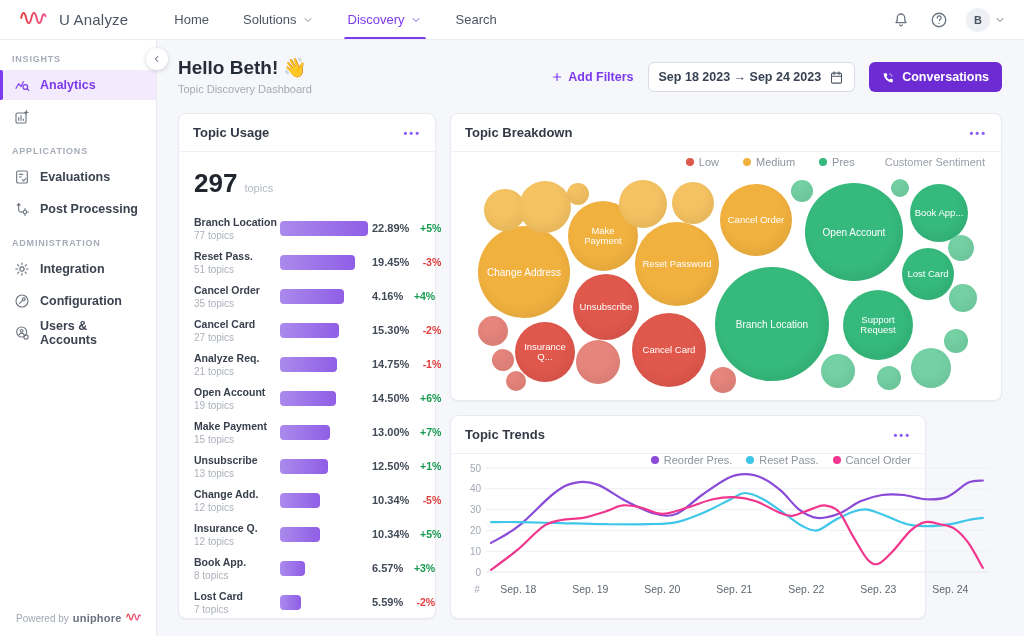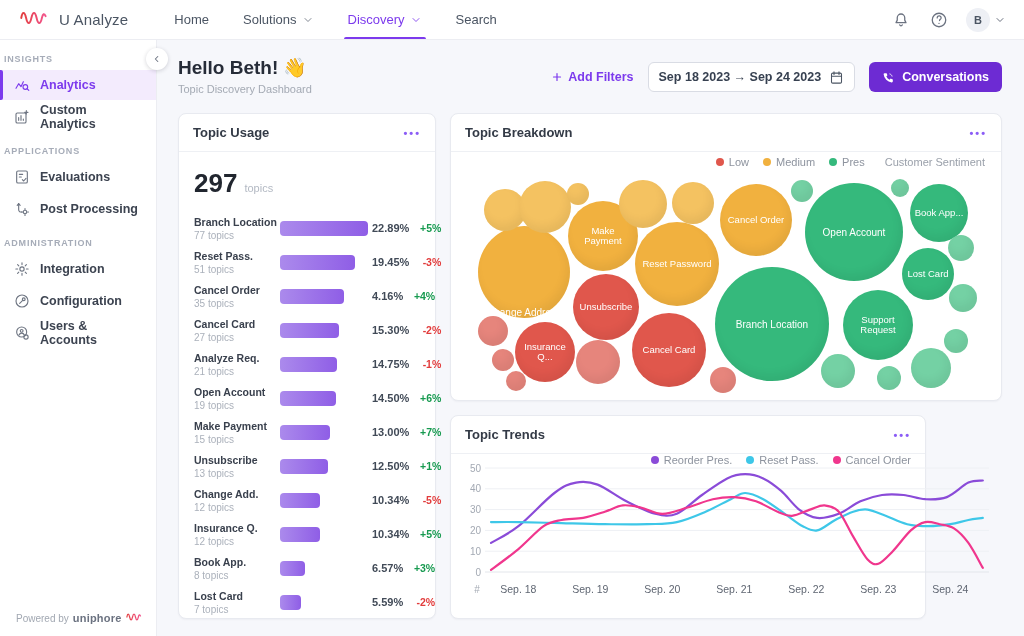--- a/index.html
+++ b/index.html
@@ -18,21 +18,21 @@
   .nav-item.active::after { content:""; position:absolute; left:-4px; right:-4px; bottom:0; height:2px; background:#7c3aed; border-radius:2px 2px 0 0; }
   .top-actions { margin-left:auto; display:flex; align-items:center; gap:16px; }
   .icon-btn { width:22px; height:22px; display:flex; align-items:center; justify-content:center; cursor:pointer; }
   .icon-btn svg { width:18px; height:18px; stroke:#6b7280; }
   .avatar-group { display:flex; align-items:center; gap:4px; cursor:pointer; }
   .avatar { width:24px; height:24px; border-radius:50%; background:#eef0f5; color:#4b5563; font-size:11px; font-weight:bold; display:flex; align-items:center; justify-content:center; }
   .avatar-group svg { width:12px; height:12px; stroke:#6b7280; }
 
   
   .sidebar { position:absolute; top:40px; left:0; width:157px; bottom:0; background:#fff; border-right:1px solid #ecedf2; z-index:10; }
-  .side-section-label { font-size:9px; letter-spacing:.8px; color:#a6acb8; font-weight:bold; margin:14px 4px 6px; }
+  .side-section-label { font-size:9px; letter-spacing:.8px; color:#a6acb8; font-weight:bold; margin:14px 12px 6px; }
   .side-item { display:flex; align-items:center; gap:10px; height:30px; padding:0 14px; font-size:12.5px; color:#3c4350; font-weight:bold; cursor:pointer; position:relative; margin:2px 0; }
   .side-item svg { width:16px; height:16px; stroke:#6f7683; flex:0 0 auto; }
   .side-item.active { background:#f3ebfd; color:#7c3aed; }
   .side-item.active::before { content:""; position:absolute; left:0; top:0; bottom:0; width:3px; background:#7c3aed; border-radius:0 2px 2px 0; }
   .side-item.active svg { stroke:#7c3aed; }
   .side-footer { position:absolute; left:16px; bottom:12px; font-size:10px; color:#a2a8b2; display:flex; align-items:center; gap:4px; }
   .side-footer b { color:#6b7280; font-weight:bold; font-size:11px; letter-spacing:.2px; }
   .collapse-btn { position:absolute; top:48px; left:146px; width:22px; height:22px; background:#fff; border-radius:50%; box-shadow:0 1px 4px rgba(20,24,40,.18); display:flex; align-items:center; justify-content:center; z-index:30; cursor:pointer; }
   .collapse-btn svg { width:10px; height:10px; stroke:#6b7280; }
 
@@ -68,21 +68,21 @@
   .tu-barwrap { width:92px; flex:0 0 auto; }
   .tu-bar { height:15px; border-radius:4px; background:linear-gradient(90deg,#ab8aec,#8f5ee6); }
   .tu-nums { flex:1; display:flex; align-items:center; justify-content:flex-end; gap:6px; }
   .tu-pct { font-size:11px; font-weight:bold; color:#414a57; }
   .tu-delta { font-size:10.5px; font-weight:bold; width:26px; text-align:right; }
   .tu-delta.up { color:#179a50; }
   .tu-delta.down { color:#e23c3c; }
 
   
   .breakdown-card { left:293px; top:73px; width:552px; height:288px; }
-  .bd-legend { position:absolute; top:42px; right:16px; display:flex; align-items:center; gap:14px; z-index:5; }
+  .bd-legend { position:absolute; top:42px; right:16px; display:flex; align-items:center; gap:24px; z-index:5; }
   .legend-item { display:flex; align-items:center; gap:5px; font-size:11px; color:#8d939e; cursor:pointer; }
   .legend-dot { width:8px; height:8px; border-radius:50%; }
   .legend-note { font-size:11px; color:#9aa0aa; margin-left:6px; }
   .bubble-area { position:absolute; left:5px; top:50px; width:540px; height:232px; }
   .bubble { position:absolute; border-radius:50%; display:flex; align-items:center; justify-content:center; text-align:center; color:#fff; cursor:pointer; box-shadow:inset -3px -6px 10px rgba(0,0,0,.06); }
   .bubble span { font-size:9.5px; line-height:1.1; padding:0 4px; pointer-events:none; }
 
   
   .trends-card { left:293px; top:375px; width:476px; height:204px; }
   .tr-legend { position:absolute; top:38px; right:14px; display:flex; align-items:center; gap:14px; }
@@ -160,21 +160,20 @@
           <path d="M19.6 17.6l2.6 2.6"></path>
         </svg>
         <span>Analytics</span>
       </div>
       <div class="side-item">
         <svg viewBox="0 0 24 24" fill="none" stroke-width="1.7" stroke-linecap="round" stroke-linejoin="round" class="">
           <rect x="3" y="6" width="15" height="15" rx="2"></rect>
           <path d="M7 17v-4M10.5 17v-7M14 17v-2"></path>
           <path d="M18.5 2.5v5M16 5h5"></path>
         </svg>
-        <span>Custom Analytics</span>
       </div>
       <div class="side-section-label">APPLICATIONS</div>
       <div class="side-item">
         <svg viewBox="0 0 24 24" fill="none" stroke-width="1.7" stroke-linecap="round" stroke-linejoin="round" class="">
           <rect x="4" y="3" width="16" height="18" rx="2"></rect>
           <path d="M8 8h5M8 12h3"></path>
           <path d="M12.5 16l2 2 3.5-4"></path>
         </svg>
         <span>Evaluations</span>
       </div>
@@ -444,21 +443,21 @@
           <span class="legend-dot" style="background:#f1b13f"></span>
           <span>Medium</span>
         </div>
         <div class="legend-item">
           <span class="legend-dot" style="background:#35b97c"></span>
           <span>Pres</span>
         </div>
         <span class="legend-note">Customer Sentiment</span>
       </div>
     <div class="bubble-area" id="bubble-area">
-        <div class="bubble" style="left: 22px; top: 62px; width: 92px; height: 92px; background: rgb(241, 177, 63); align-items: flex-end;">
+        <div class="bubble" style="left: 22px; top: 62px; width: 92px; height: 92px; background: rgb(241, 177, 63);">
           <span style="font-size:10px">Change Address</span>
         </div>
         <div class="bubble" style="left: 112px; top: 37px; width: 70px; height: 70px; background: rgb(241, 177, 63);">
           <span style="font-size:9.5px">Make Payment</span>
         </div>
         <div class="bubble" style="left: 179px; top: 58px; width: 84px; height: 84px; background: rgb(241, 177, 63);">
           <span style="font-size:9.5px">Reset Password</span>
         </div>
         <div class="bubble" style="left: 264px; top: 20px; width: 72px; height: 72px; background: rgb(241, 177, 63);">
           <span style="font-size:9.5px">Cancel Order</span>

